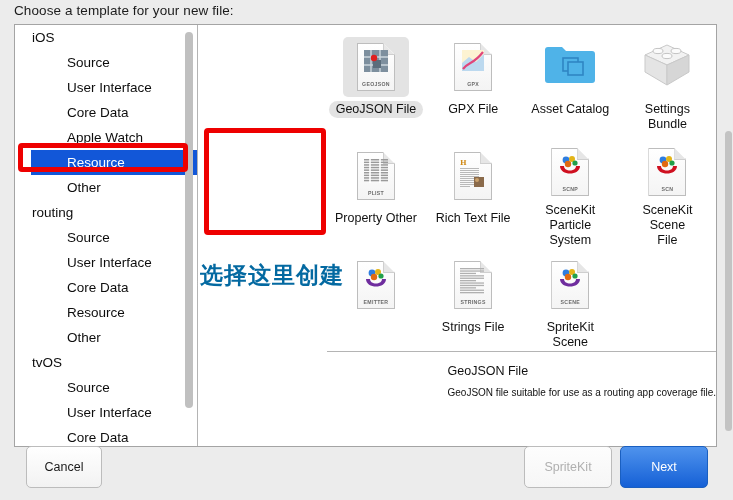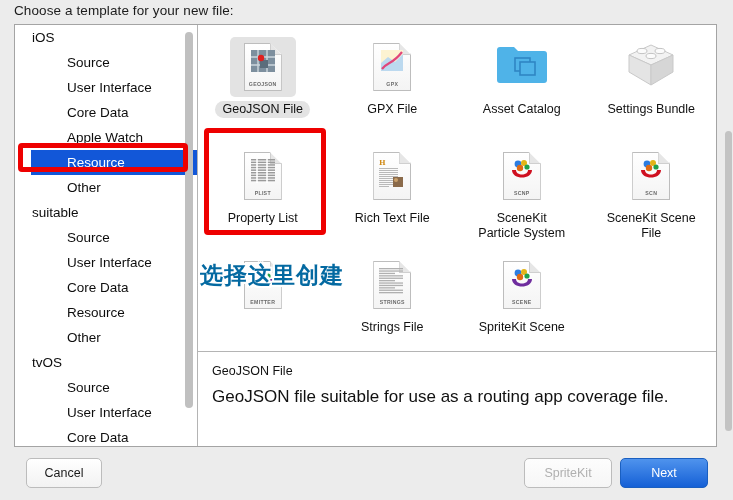--- a/index.html
+++ b/index.html
@@ -51,21 +51,21 @@
     width: 8px; height: 405px;
     border-radius: 4px; background: transparent;
   }
   .sb-thumb {
     position: absolute; right: 2px; top: 4px;
     width: 8px; height: 376px;
     border-radius: 4px; background: #c0c0c0;
   }
 
   
-  .right { position: relative; flex: 1; height: 100%; display: flex; flex-direction: column; }
+  .right { position: relative; flex: 1; height: 100%; display: flex; flex-direction: column; align-items: flex-end; }
   .grid-area {
     position: relative;
     height: 327px;
     background: #fff;
     border-bottom: 1px solid #b4b4b4;
     padding: 6px 0 0 0;
   }
   .row { display: flex; height: 109px; }
   .cell {
     width: 25%;
@@ -88,26 +88,26 @@
   }
   .cap.sel { background: #e3e3e3; }
 
   
   .desc {
     flex: 1;
     padding: 12px 0 0 14px;
     background: #fff;
   }
   .desc-title { font-size: 12.5px; color: #111; margin-bottom: 9px; }
-  .desc-body { font-size: 17px; color: #111; }
+  .desc-body { font-size: 10px; color: #111; }
 
   
   .btn {
     position: absolute; bottom: 12px;
-    height: 30px; border-radius: 5px;
+    height: 42px; border-radius: 5px;
     font-size: 12.5px;
     display: flex; align-items: center; justify-content: center;
     border: 1px solid #bcbcbc;
     background: linear-gradient(#ffffff, #f2f2f2);
     color: #1a1a1a;
     margin-top: 25px;
   }
   .btn-cancel { left: 26px; width: 76px; }
   .btn-prev { left: 524px; width: 88px; color: #b0b0b0; background: linear-gradient(#fdfdfd,#f6f6f6); }
   .btn-next {
@@ -171,21 +171,21 @@
 
     <div class="sidebar">
       <div class="side-scroll" id="sidebar-list">
           <div class="side-item group"><span>iOS</span></div>
           <div class="side-item child"><span>Source</span></div>
           <div class="side-item child"><span>User Interface</span></div>
           <div class="side-item child"><span>Core Data</span></div>
           <div class="side-item child"><span>Apple Watch</span></div>
           <div class="side-item child selected"><span>Resource</span></div>
           <div class="side-item child"><span>Other</span></div>
-          <div class="side-item group"><span>suitable</span></div>
+          <div class="side-item group"><span>routing</span></div>
           <div class="side-item child"><span>Source</span></div>
           <div class="side-item child"><span>User Interface</span></div>
           <div class="side-item child"><span>Core Data</span></div>
           <div class="side-item child"><span>Resource</span></div>
           <div class="side-item child"><span>Other</span></div>
           <div class="side-item group"><span>tvOS</span></div>
           <div class="side-item child"><span>Source</span></div>
           <div class="side-item child"><span>User Interface</span></div>
           <div class="side-item child"><span>Core Data</span></div>
         </div>
@@ -268,21 +268,21 @@
                       <rect x="1" y="14" width="24" height="1.5"></rect>
                       <rect x="1" y="16.6" width="24" height="1.5"></rect>
                       <rect x="1" y="19.2" width="24" height="1.5"></rect>
                       <rect x="1" y="21.8" width="24" height="1.5"></rect>
                     </g>
                     <path d="M7 1v24M17 1v24" stroke="#ffffff" stroke-width="1.6"></path>
                   </svg>
                   <div class="tag">PLIST</div>
                 </div>
               </div>
-              <div class="cap">Property List</div>
+              <div class="cap">Property Other</div>
             </div>
             <div class="cell">
               <div class="icon-box">
                 <div class="doc">
                   <div class="page"></div>
                   <div class="fold"></div>
                   <svg class="glyph" width="26" height="30" viewBox="0 0 26 30">
                     <text x="0" y="7" font-size="7" font-weight="bold" fill="#d08b18" font-family="DejaVu Serif, serif">H</text>
                     <g fill="#b9b9b9">
                       <rect x="0" y="10" width="19" height="1"></rect>

